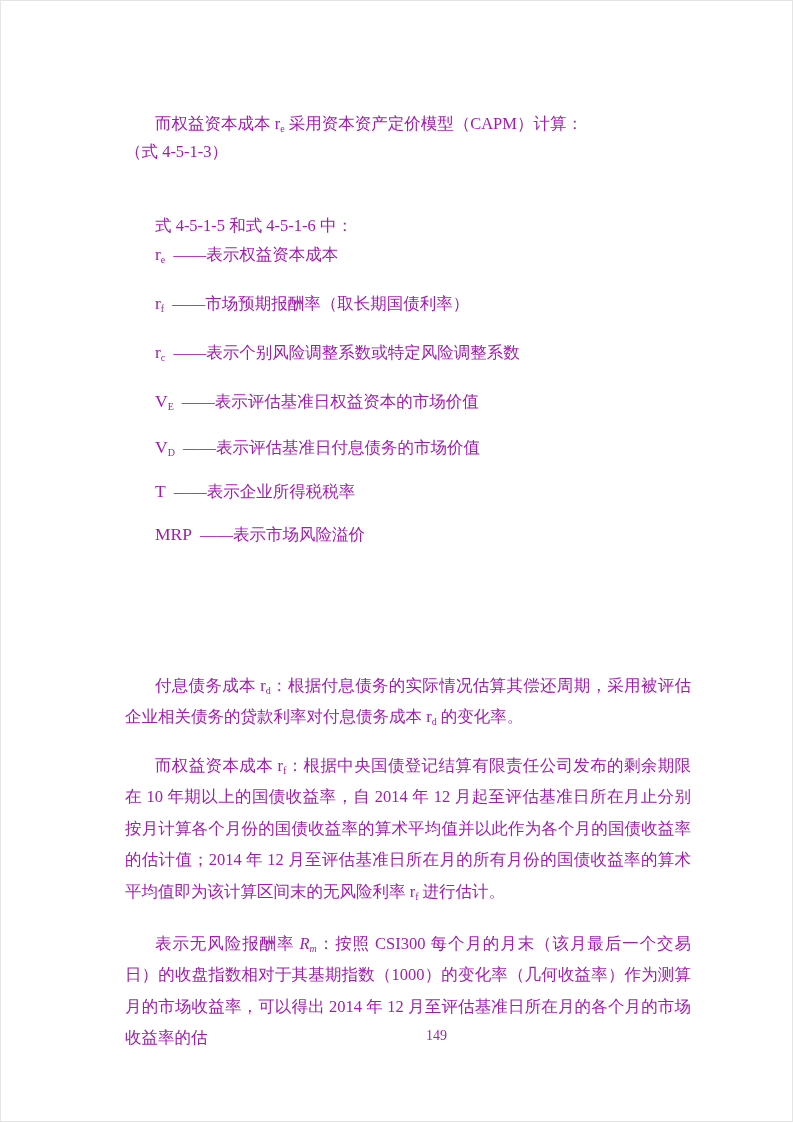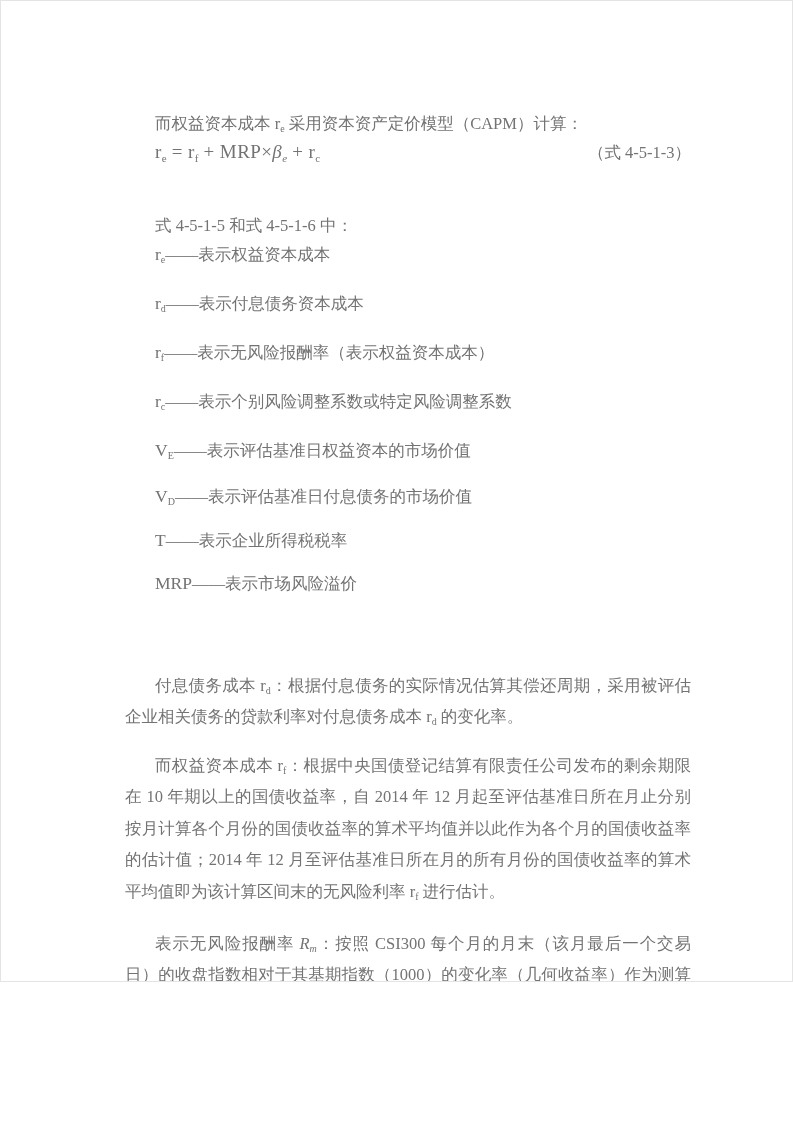--- a/index.html
+++ b/index.html
@@ -1,20 +1,20 @@
 <!DOCTYPE html>
 <html><head>
 <meta charset="utf-8">
 <style>
   html,body { margin:0; padding:0; background:#ffffff; }
   .page {
     position:relative;
-    width:793px; height:982px;
+    width:793px; height:1122px;
     background:#ffffff;
-    color:#737373;
+    color:#a21caf;
     font-family:"Liberation Serif","DejaVu Serif",serif;
     border:1px solid #e4e4e4;
     box-sizing:border-box;
     overflow:hidden;
   }
   .block {
     position:absolute;
     left:124px;
     width:566px;
     font-size:16.5px;
@@ -52,21 +52,21 @@
     position:absolute;
     left:124px; top:229px;
     width:566px;
     margin:0; padding:0 0 0 30px;
     list-style:none;
     font-size:16.5px;
   }
   .defs li { line-height:49px; white-space:nowrap; }
   .defs li.tight { line-height:42.5px; }
   .defs .sym { font-size:17.5px; white-space:pre; }
-  .defs .desc { }
+  .defs .desc { margin-left:8px; }
   
   .intro       { top:90px; }
   .formula-note{ top:192px; }
   .para-debt   { top:652px; }
   .para-rf     { top:732px; }
   .para-rm     { top:910px; }
   .page-number {
     position:absolute;
     top:1026px; left:0;
     width:100%;
@@ -77,30 +77,28 @@
   }
 </style>
 </head>
 <body>
 
 <div class="page">
 
   <p class="block indent intro"><span>而权益资本成本 r</span><sub>e</sub><span> 采用资本资产定价模型（CAPM）计算：</span></p>
 
   <div class="formula-row">
-    <span class="formula"><span>r</span><sub>e</sub><span> = r</span><sub>f</sub><span> + MRP×</span><span class="it">β</span><sub class="it">e</sub><span> + r</span><sub>c</sub></span>
     <span class="formula-label">（式 4-5-1-3）</span>
   </div>
 
   <p class="block indent formula-note">式 4-5-1-5 和式 4-5-1-6 中：</p>
 
   <ul class="defs">
     <li><span class="sym">r</span><sub>e</sub><span class="desc">——表示权益资本成本</span></li>
-    <li><span class="sym">r</span><sub>d</sub><span class="desc">——表示付息债务资本成本</span></li>
-    <li><span class="sym">r</span><sub>f</sub><span class="desc">——表示无风险报酬率（表示权益资本成本）</span></li>
+    <li><span class="sym">r</span><sub>f</sub><span class="desc">——市场预期报酬率（取长期国债利率）</span></li>
     <li><span class="sym">r</span><sub>c</sub><span class="desc">——表示个别风险调整系数或特定风险调整系数</span></li>
     <li><span class="sym">V</span><sub>E</sub><span class="desc">——表示评估基准日权益资本的市场价值</span></li>
     <li class="tight"><span class="sym">V</span><sub>D</sub><span class="desc">——表示评估基准日付息债务的市场价值</span></li>
     <li class="tight"><span class="sym">T</span><sub></sub><span class="desc">——表示企业所得税税率</span></li>
     <li class="tight"><span class="sym">MRP</span><sub></sub><span class="desc">——表示市场风险溢价</span></li>
   </ul>
 
   <p class="block indent para-debt"><span>付息债务成本 r</span><sub>d</sub><span>：根据付息债务的实际情况估算其偿还周期，采用被评估企业相关债务的贷款利率对付息债务成本 r</span><sub>d</sub><span> 的变化率。</span></p>
 
   <p class="block indent para-rf"><span>而权益资本成本 r</span><sub>f</sub><span>：根据中央国债登记结算有限责任公司发布的剩余期限在 10 年期以上的国债收益率，自 2014 年 12 月起至评估基准日所在月止分别按月计算各个月份的国债收益率的算术平均值并以此作为各个月的国债收益率的估计值；2014 年 12 月至评估基准日所在月的所有月份的国债收益率的算术平均值即为该计算区间末的无风险利率 r</span><sub>f</sub><span> 进行估计。</span></p>

